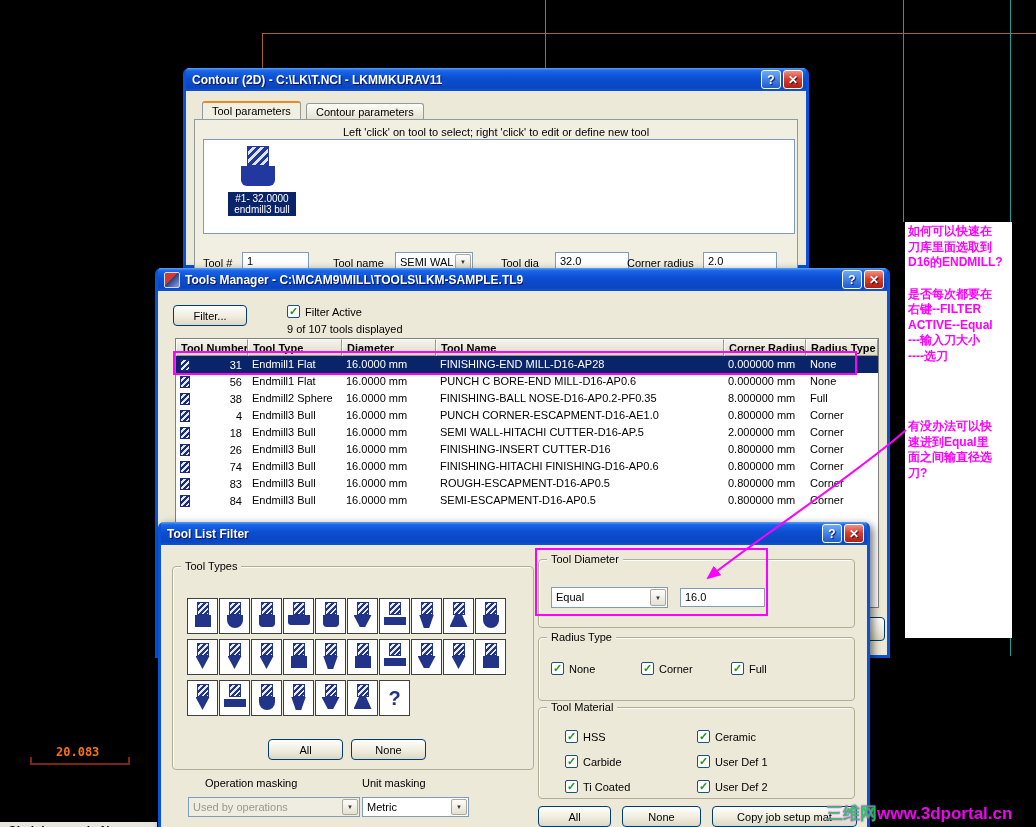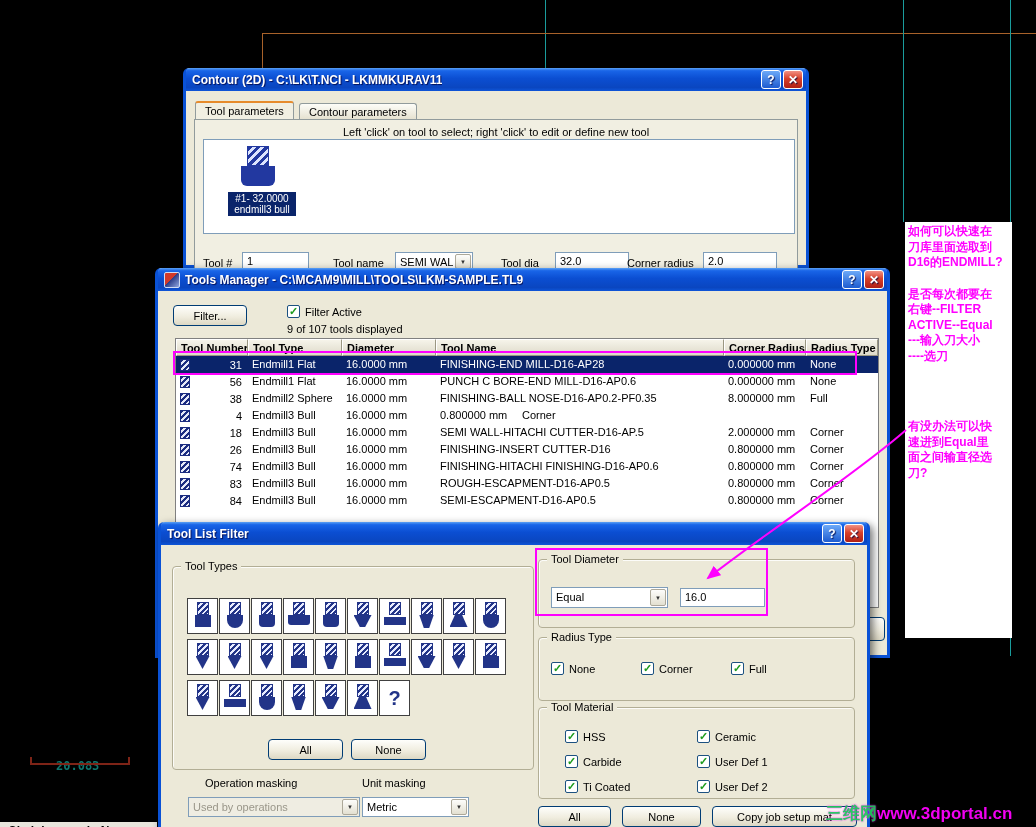--- a/index.html
+++ b/index.html
@@ -44,21 +44,21 @@
   .glabel{position:absolute;top:-7px;left:8px;background:#ECE9D8;padding:0 4px;font-size:11px;}
   .plabel,.flabel{position:absolute;font-size:11px;white-space:nowrap;}
   .cbwrap{display:inline-flex;align-items:center;}
   .cb{width:13px;height:13px;background:#fff;border:1px solid #1C5180;border-radius:2px;flex:none;
       display:inline-flex;align-items:center;justify-content:center;box-sizing:border-box;}
   .chk{color:#1E9C1E;font-size:11px;font-weight:bold;line-height:1;}
   .cbl{margin-left:5px;font-size:11px;white-space:nowrap;}
 
   
   .contour{left:183px;top:68px;width:626px;height:200px;z-index:10;}
-  .tabstrip{position:absolute;left:9px;top:10px;}
+  .tabstrip{position:absolute;left:16px;top:10px;}
   .tab{display:inline-block;padding:2px 9px 3px 9px;font-size:11px;border:1px solid #919B9C;
        border-bottom:none;border-radius:3px 3px 0 0;background:linear-gradient(#FDFDF8,#E2DECB);
        margin-right:2px;position:relative;top:1px;}
   .tab.active{background:#F1EFE2;border-top:2px solid #E68B2C;top:0;padding-bottom:4px;}
   .tabpanel{position:absolute;left:8px;right:8px;top:28px;height:149px;border:1px solid #919B9C;
             background:#F1EFE2;}
   .hint{position:absolute;left:0;right:0;top:6px;text-align:center;font-size:11px;}
   .toolarea{position:absolute;left:8px;top:19px;width:592px;height:95px;background:#fff;
             border:1px solid #7F9DB9;box-sizing:border-box;}
   .bigtool{position:absolute;left:28px;top:6px;width:52px;height:44px;display:flex;
@@ -127,22 +127,22 @@
   .magbox{stroke:#FF00FF;stroke-width:2;fill:none;}
   .watermark{position:absolute;left:826px;top:802px;z-index:60;font-weight:bold;font-size:17px;
              white-space:nowrap;opacity:.95;}
   .wm1{color:#22c55e;text-shadow:0 0 2px #FF00FF;}
   .wm2{color:#FF00FF;}
 
   
   .statusbar{position:absolute;left:0;top:789px;width:157px;height:18px;background:#E8E5DC;z-index:15;
              display:flex;align-items:center;padding-left:8px;box-sizing:border-box;
              font-size:12px;font-weight:bold;white-space:nowrap;overflow:hidden;margin-top:33px;}
-  .dim-text{position:absolute;left:56px;top:745px;z-index:5;color:#0f766e;
-            font:bold 12px "DejaVu Sans Mono",monospace;margin-top:14px;}
+  .dim-text{position:absolute;left:56px;top:745px;z-index:5;color:#f97316;
+            font:bold 12px "DejaVu Sans Mono",monospace;}
   .dim-line{position:absolute;left:30px;top:763px;width:100px;height:2px;background:#7E2417;z-index:5;}
   .dim-line::before,.dim-line::after{content:"";position:absolute;width:2px;height:8px;
             background:#7E2417;top:-6px;}
   .dim-line::before{left:0;}
   .dim-line::after{right:0;}
 </style>
 </head>
 <body>
 
 <div class="stage">
@@ -260,20 +260,21 @@
               <div class="tc c4">8.000000 mm</div>
               <div class="tc c5">Full</div>
             </div>
             <div class="trow">
               <div class="tc c0">
                 <span class="rowicon"></span>
                 <span class="rnum">4</span>
               </div>
               <div class="tc c1">Endmill3 Bull</div>
               <div class="tc c2">16.0000 mm</div>
+              <div class="tc c3">PUNCH CORNER-ESCAPMENT-D16-AE1.0</div>
               <div class="tc c4">0.800000 mm</div>
               <div class="tc c5">Corner</div>
             </div>
             <div class="trow">
               <div class="tc c0">
                 <span class="rowicon"></span>
                 <span class="rnum">18</span>
               </div>
               <div class="tc c1">Endmill3 Bull</div>
               <div class="tc c2">16.0000 mm</div>

